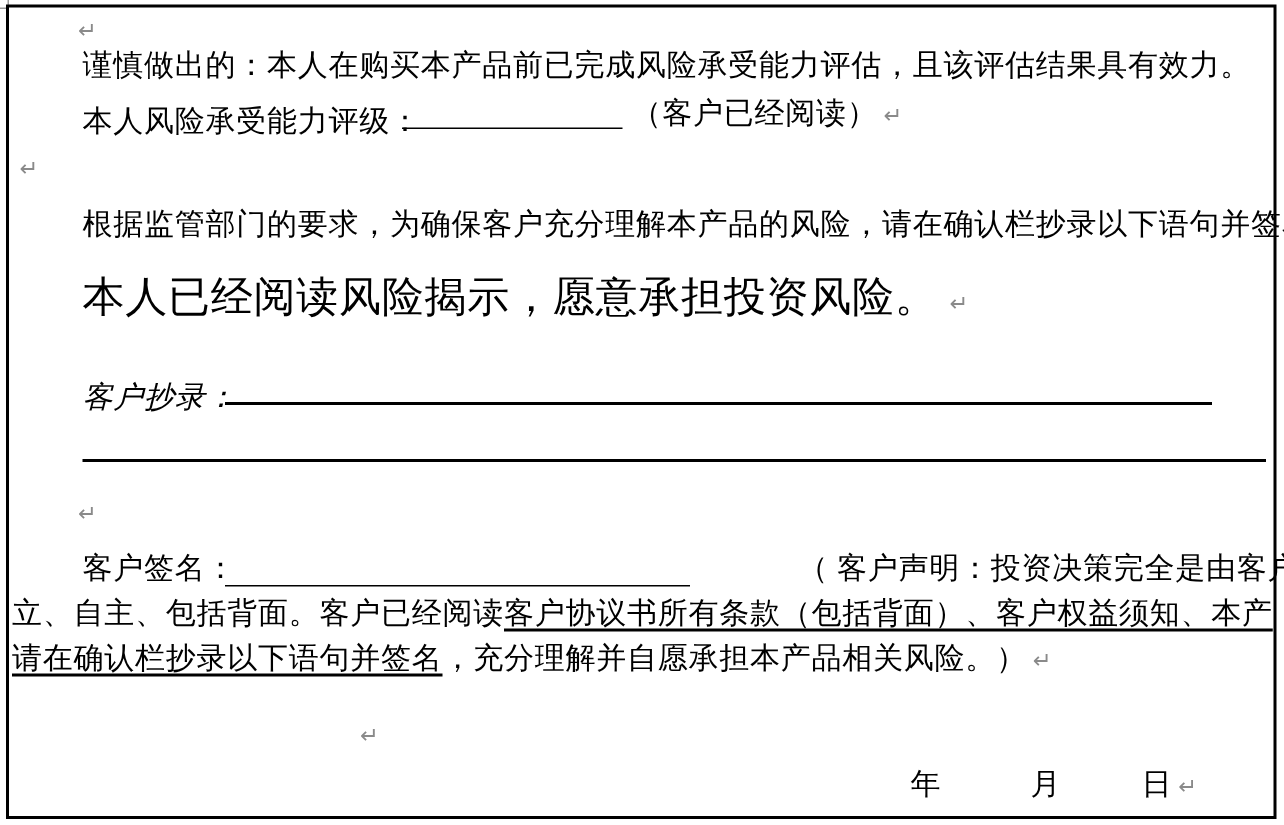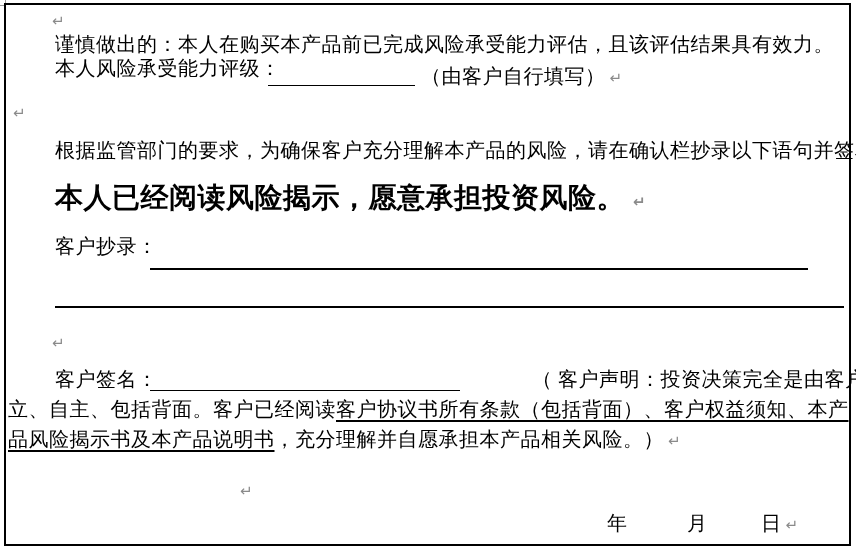--- a/index.html
+++ b/index.html
@@ -24,21 +24,21 @@
   .pilcrow {
     color:#8a8a8a; font-size:15px; letter-spacing:0;
     font-family:"DejaVu Sans",sans-serif;
   }
   .pilcrow.inline { margin-left:4px; }
   .pmark { position:absolute; }
   .blank {
     position:absolute; border-bottom:2px solid #000000; box-sizing:border-box;
   }
   .statement-big {
-    font-size:28px; font-weight:bold; line-height:34px; letter-spacing:0.5px;
+    font-size:28px; font-weight:normal; line-height:34px; letter-spacing:0.5px;
     font-family:"Liberation Sans","DejaVu Sans",sans-serif;
   }
   .u {
     text-decoration:underline;
     text-underline-offset:4px;
     text-decoration-thickness:1.5px;
   }
 </style>
 </head>
 <body>
@@ -47,62 +47,62 @@
 <div class="frame"></div>
 
 <div class="txt pmark" style="left:52px; top:6px;">
   <span class="pilcrow">↵</span>
 </div>
 
 <div class="txt" style="left:55px; top:31px;">
   <span>谨慎做出的：本人在购买本产品前已完成风险承受能力评估，且该评估结果具有效力。</span><span class="pilcrow inline" style="margin-left:38px;">↵</span>
 </div>
 
-<div class="txt" style="left:55px; top:55px;">
+<div class="txt" style="left:55px; top:68px;">
   <span>本人风险承受能力评级：</span>
 </div>
 <div class="blank" style="left:268px; top:60px; width:147px; height:26px; border-bottom-width:1.5px;"></div>
 <div class="txt" style="left:421px; top:63px;">
-  <span>（由客户自行填写）</span><span class="pilcrow inline">↵</span>
+  <span>（客户已经阅读）</span><span class="pilcrow inline">↵</span>
 </div>
 
 <div class="txt pmark" style="left:13px; top:98px;">
   <span class="pilcrow">↵</span>
 </div>
 
 <div class="txt" style="left:55px; top:137px;">
   <span>根据监管部门的要求，为确保客户充分理解本产品的风险，请在确认栏抄录以下语句并签名：</span>
 </div>
 
 <div class="txt statement-big" style="left:55px; top:181px;">
   <span>本人已经阅读风险揭示，愿意承担投资风险。</span><span class="pilcrow inline" style="margin-left:8px;">↵</span>
 </div>
 
-<div class="txt" style="left:55px; top:233px;">
+<div class="txt" style="left:55px; top:252px;font-style:italic;">
   <span>客户抄录：</span>
 </div>
 <div class="blank" style="left:150px; top:243px; width:658px; height:27px;"></div>
 <div class="blank" style="left:55px; top:281px; width:789px; height:27px;"></div>
 
 <div class="txt pmark" style="left:52px; top:328px;">
   <span class="pilcrow">↵</span>
 </div>
 
 <div class="txt" style="left:55px; top:366px;">
   <span>客户签名：</span>
 </div>
 <div class="blank" style="left:150px; top:365px; width:310px; height:26px; border-bottom-width:1.5px;"></div>
 <div class="txt" style="left:532px; top:366px;">
   <span>（ 客户声明：投资决策完全是由客户独</span>
 </div>
 <div class="txt" style="left:8px; top:396px;">
   <span>立、自主、包括背面。客户已经阅读</span><span class="u">客户协议书所有条款（包括背面）、客户权益须知、本产</span>
 </div>
 <div class="txt" style="left:8px; top:426px;">
-  <span class="u">品风险揭示书及本产品说明书</span><span>，充分理解并自愿承担本产品相关风险。）</span><span class="pilcrow inline">↵</span>
+  <span class="u">请在确认栏抄录以下语句并签名</span><span>，充分理解并自愿承担本产品相关风险。）</span><span class="pilcrow inline">↵</span>
 </div>
 
 <div class="txt pmark" style="left:240px; top:476px;">
   <span class="pilcrow">↵</span>
 </div>
 
 <div class="txt" style="left:607px; top:510px;">
   <span>年</span>
 </div>
 <div class="txt" style="left:687px; top:510px;">

